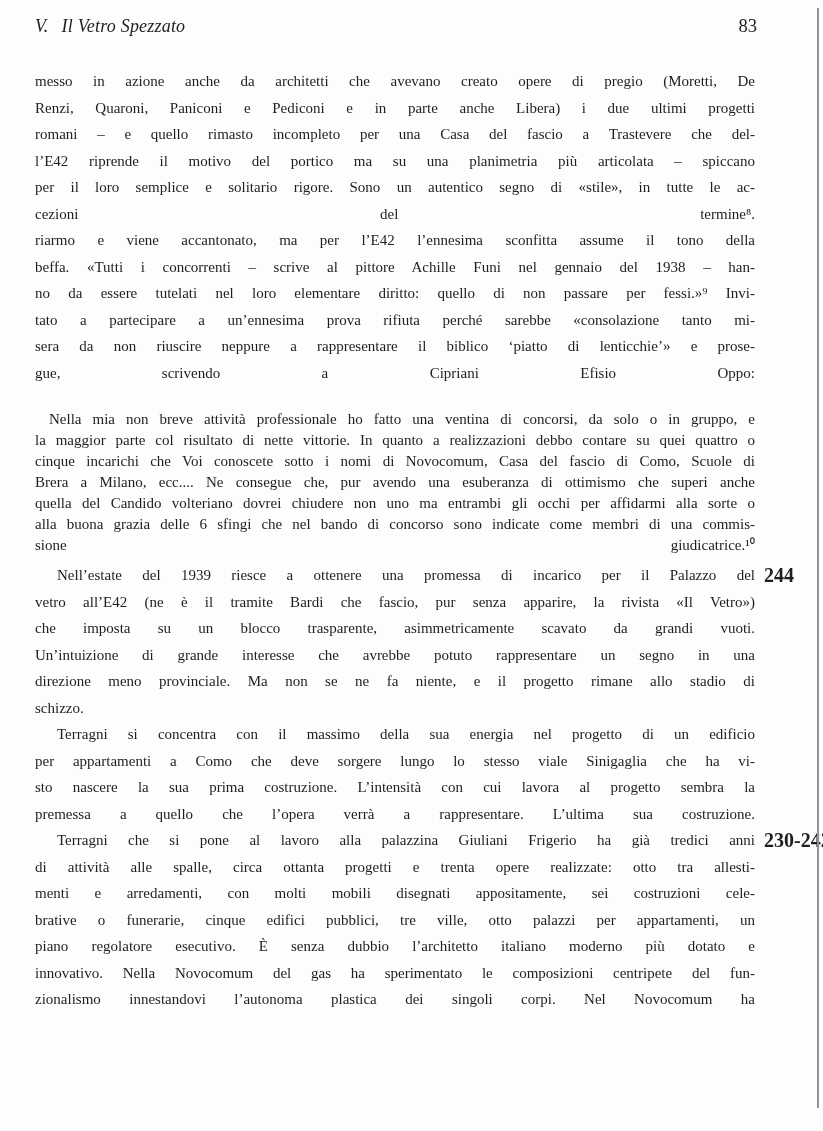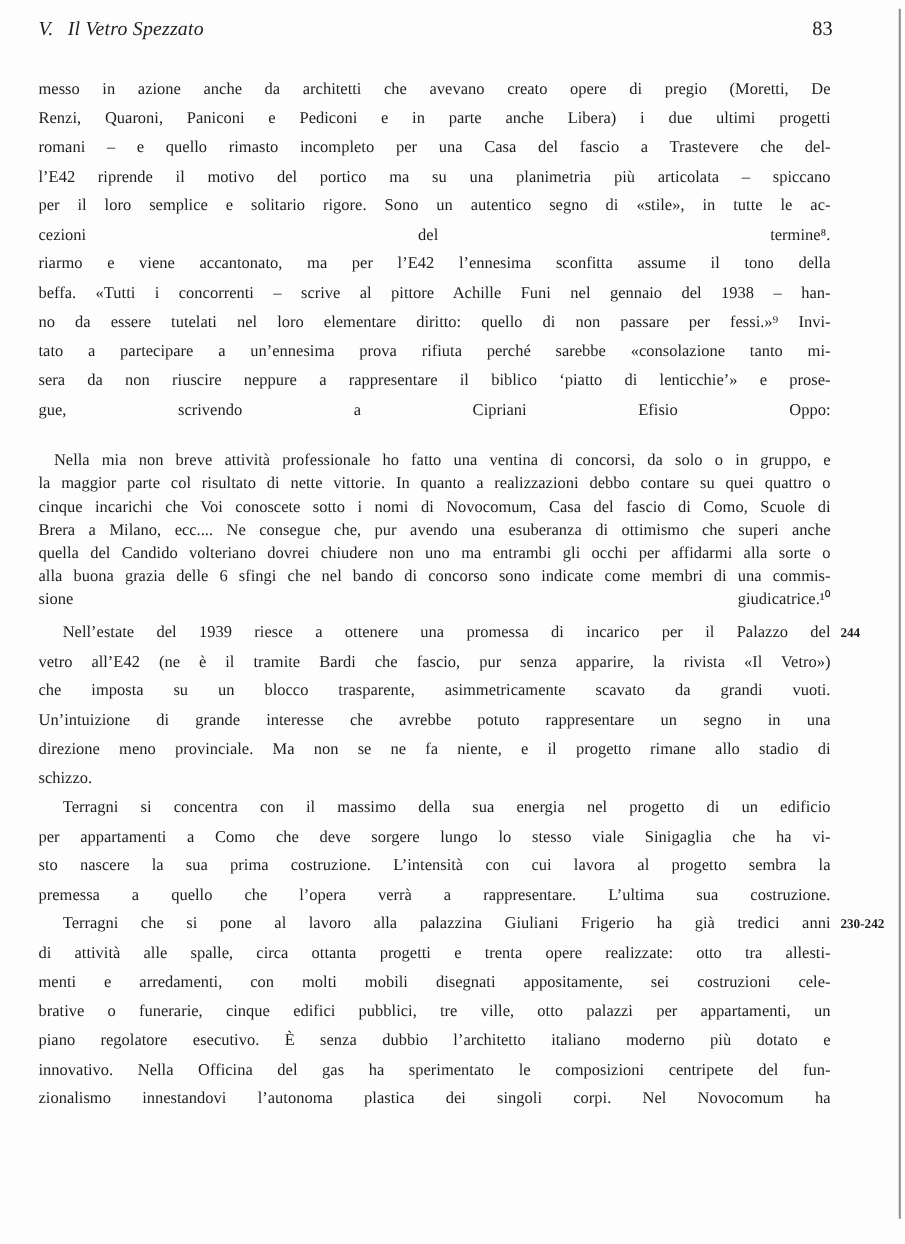--- a/index.html
+++ b/index.html
@@ -42,21 +42,21 @@
   }
   .line.last{text-align-last:left;}
   .block.paragraph .line.indent{text-indent:22px;}
   .block.quote .line.indent{text-indent:14px;}
   .section-heading{
     font-style:italic;font-size:18.5px;line-height:26.5px;
     margin-top:20px;margin-bottom:22px;
   }
   .margin-note{
     position:absolute;left:calc(100% + 9px);top:0;
-    font-weight:bold;font-size:12px;line-height:26.5px;
+    font-weight:bold;font-size:20px;line-height:26.5px;
     white-space:nowrap;
   }
   .scan-edge{
     position:absolute;left:817px;top:8px;width:2px;height:1100px;
     background:var(--rule-color);
   }
 </style>
 </head>
 <body>
 
@@ -111,20 +111,20 @@
         <div class="line">sto nascere la sua prima costruzione. L’intensità con cui lavora al progetto sembra la</div>
         <div class="line last">premessa a quello che l’opera verrà a rappresentare. L’ultima sua costruzione.</div>
       </div>
       <div class="block paragraph">
         <span class="margin-note">230-242</span>
         <div class="line indent">Terragni che si pone al lavoro alla palazzina Giuliani Frigerio ha già tredici anni</div>
         <div class="line">di attività alle spalle, circa ottanta progetti e trenta opere realizzate: otto tra allesti-</div>
         <div class="line">menti e arredamenti, con molti mobili disegnati appositamente, sei costruzioni cele-</div>
         <div class="line">brative o funerarie, cinque edifici pubblici, tre ville, otto palazzi per appartamenti, un</div>
         <div class="line">piano regolatore esecutivo. È senza dubbio l’architetto italiano moderno più dotato e</div>
-        <div class="line">innovativo. Nella Officina del gas ha sperimentato le composizioni centripete del fun-</div>
+        <div class="line">innovativo. Nella Novocomum del gas ha sperimentato le composizioni centripete del fun-</div>
         <div class="line">zionalismo innestandovi l’autonoma plastica dei singoli corpi. Nel Novocomum ha</div>
       </div>
     </div>
 
   <div class="scan-edge"></div>
 
 </div>
 
 </body></html>

